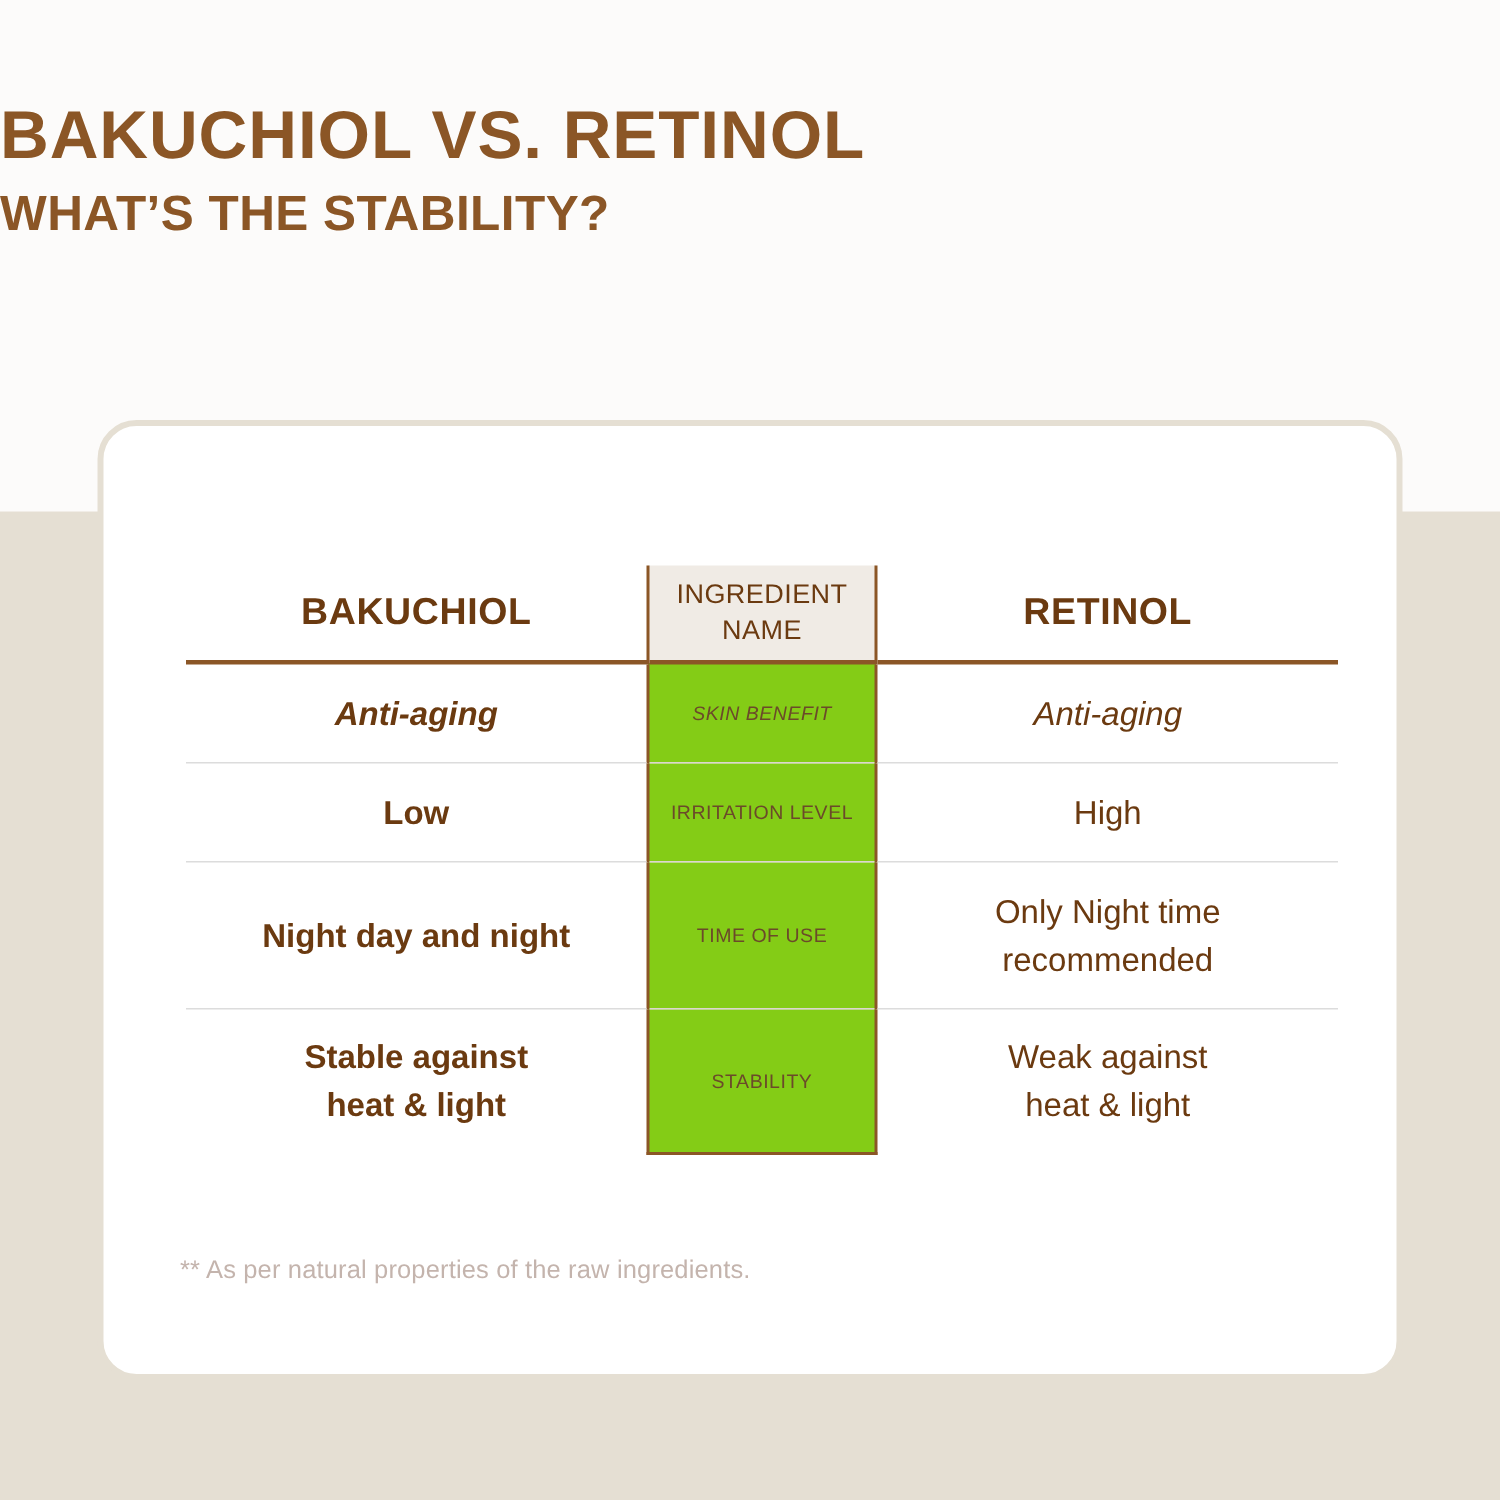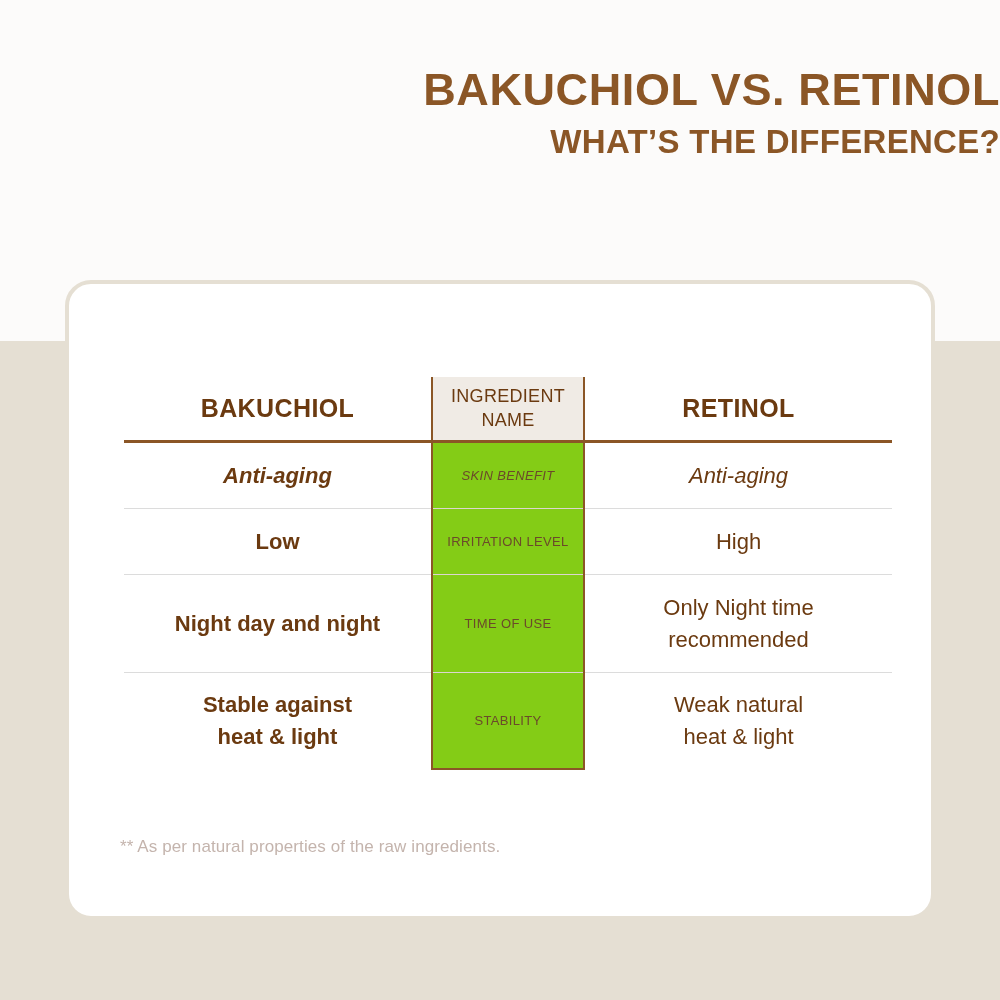--- a/index.html
+++ b/index.html
@@ -27,21 +27,21 @@
     left: 0; top: 341px;
     width: 1000px; height: 659px;
     background: #e5dfd3;
   }
 
   
   #heading {
     position: absolute;
     left: 0; top: 66px;
     width: 1000px;
-    text-align: right;
+    text-align: left;
     z-index: 5;
   }
   #title-main {
     font-size: 45px;
     font-weight: bold;
     letter-spacing: 0.6px;
     color: #8b5626;
     line-height: 1.08;
     margin: 0;
   }
@@ -154,21 +154,21 @@
   }
 </style>
 </head>
 <body>
 
 <div id="bg-top"></div>
 <div id="bg-bottom"></div>
 
 <div id="heading">
   <div id="title-main">BAKUCHIOL VS. RETINOL</div>
-  <div id="title-sub">WHAT’S THE DIFFERENCE?</div>
+  <div id="title-sub">WHAT’S THE STABILITY?</div>
 </div>
 
 <div id="card">
 
   <table id="compare-table">
     <colgroup>
       <col class="col-left">
       <col class="col-mid">
       <col class="col-right">
     </colgroup>
@@ -204,21 +204,21 @@
         </td>
       </tr>
 
       <tr class="body-row r3 last">
         <td class="side cell-left">
           <div>Stable against</div>
           <div>heat &amp; light</div>
         </td>
         <td class="cell-mid">STABILITY</td>
         <td class="side cell-right">
-          <div>Weak natural</div>
+          <div>Weak against</div>
           <div>heat &amp; light</div>
         </td>
       </tr>
 
     </tbody>
   </table>
 
   <div id="footnote">** As per natural properties of the raw ingredients.</div>
 
 </div>

